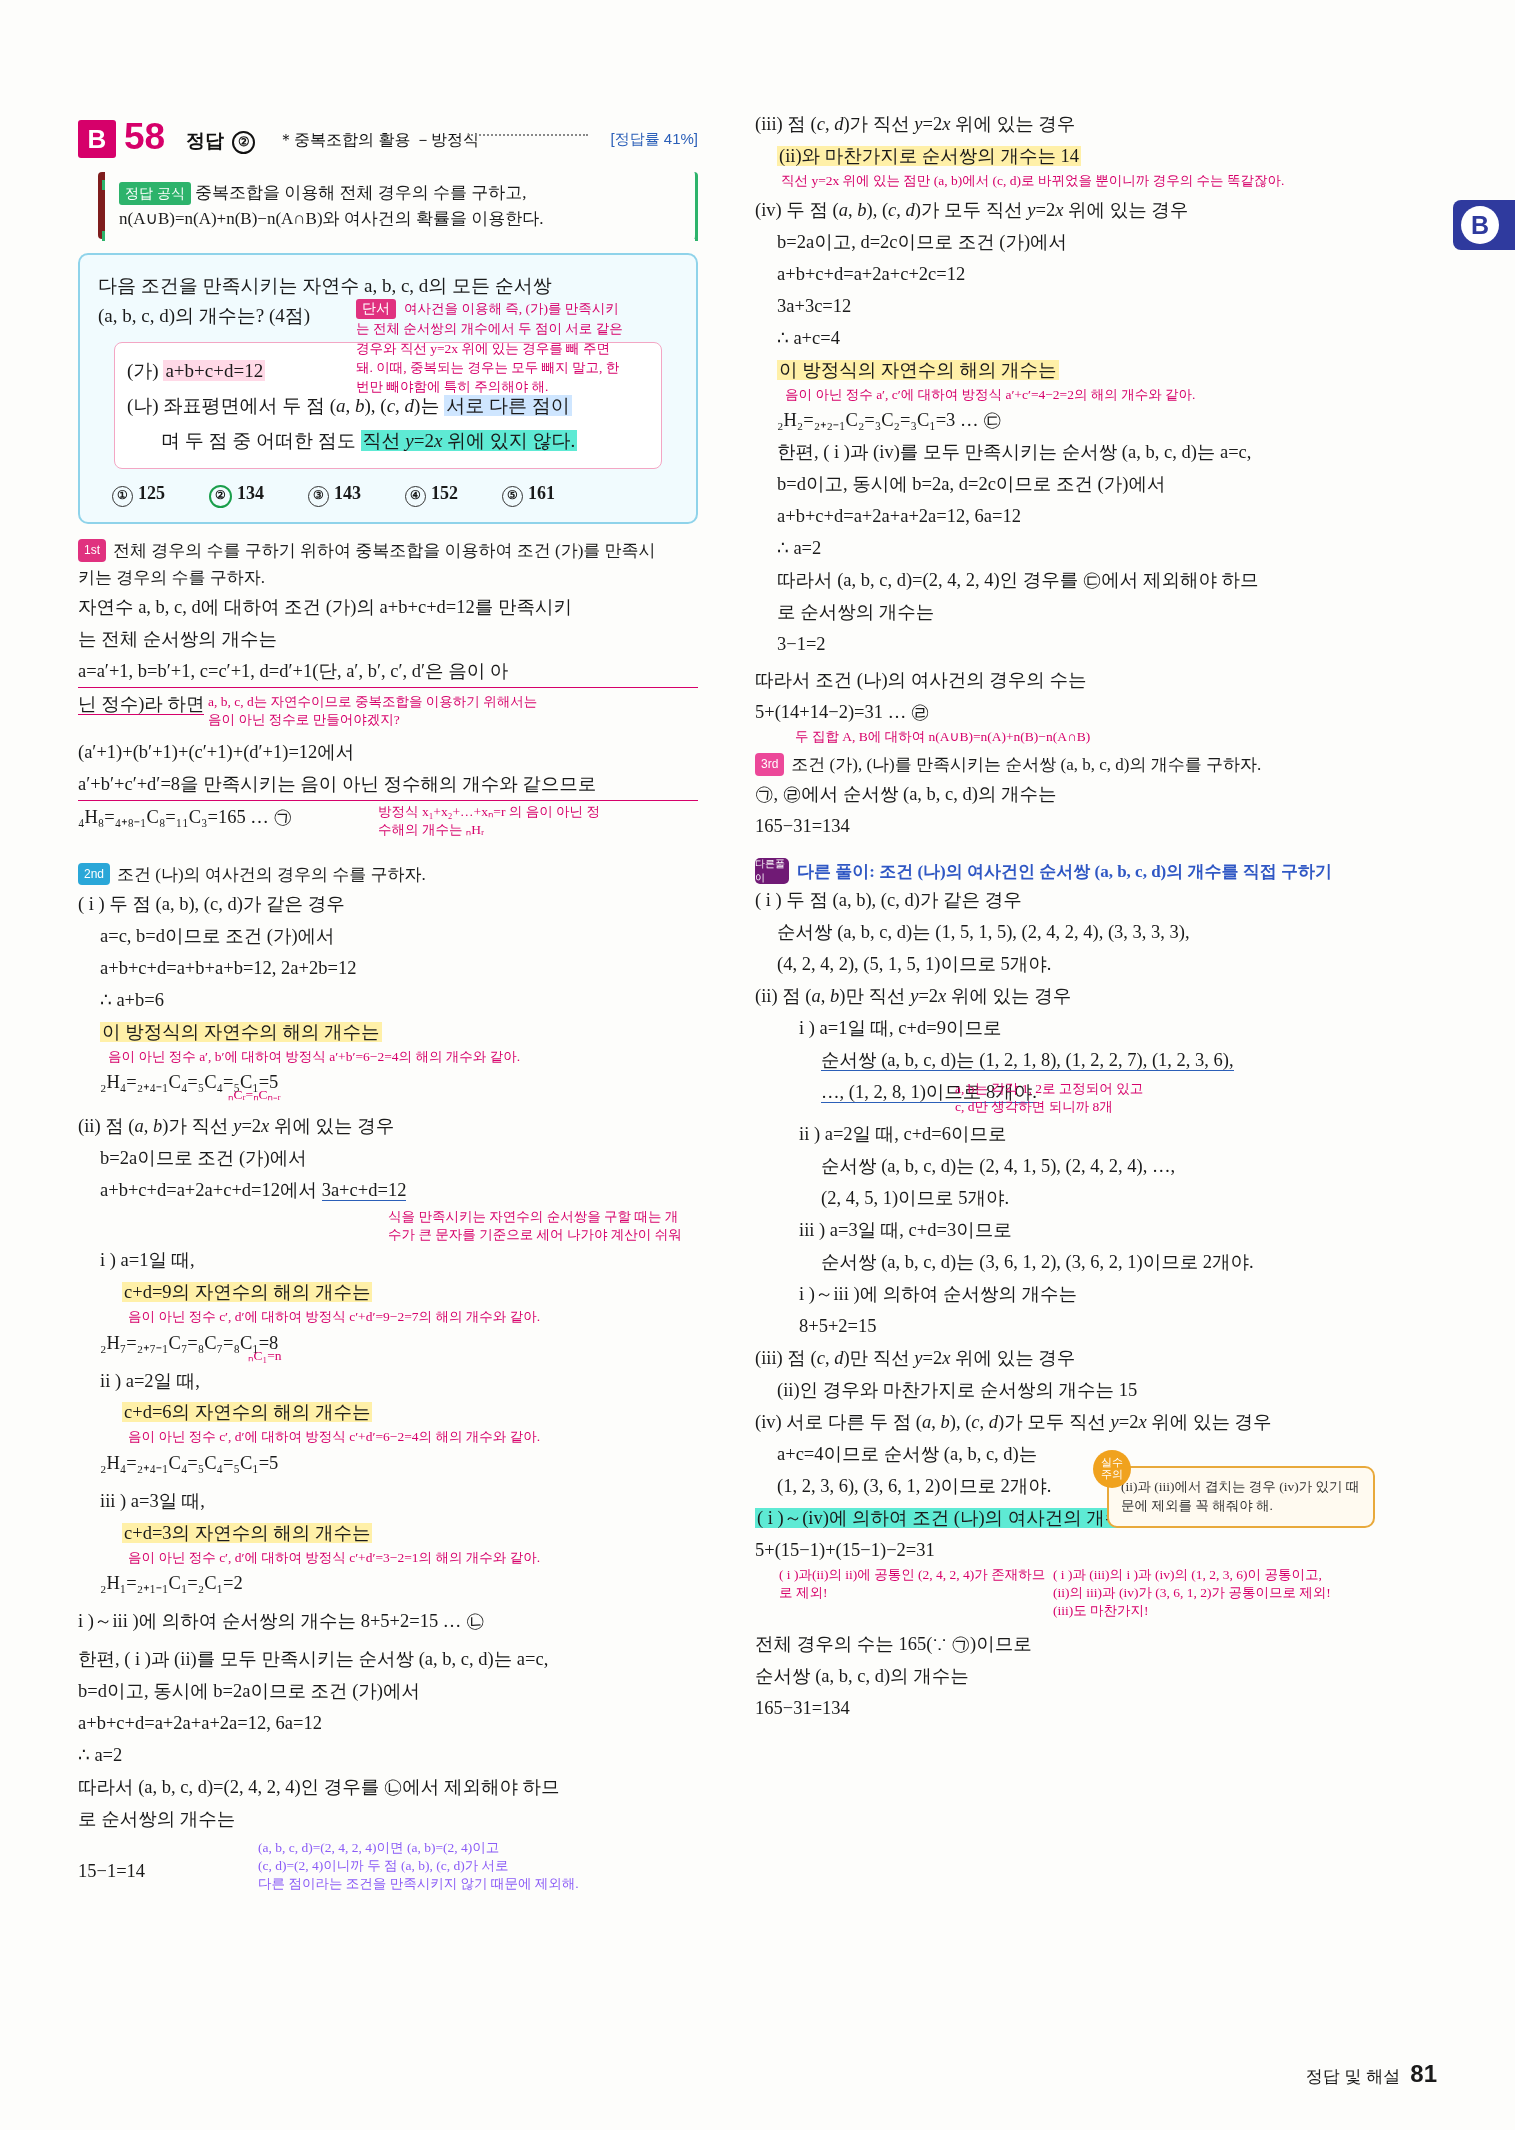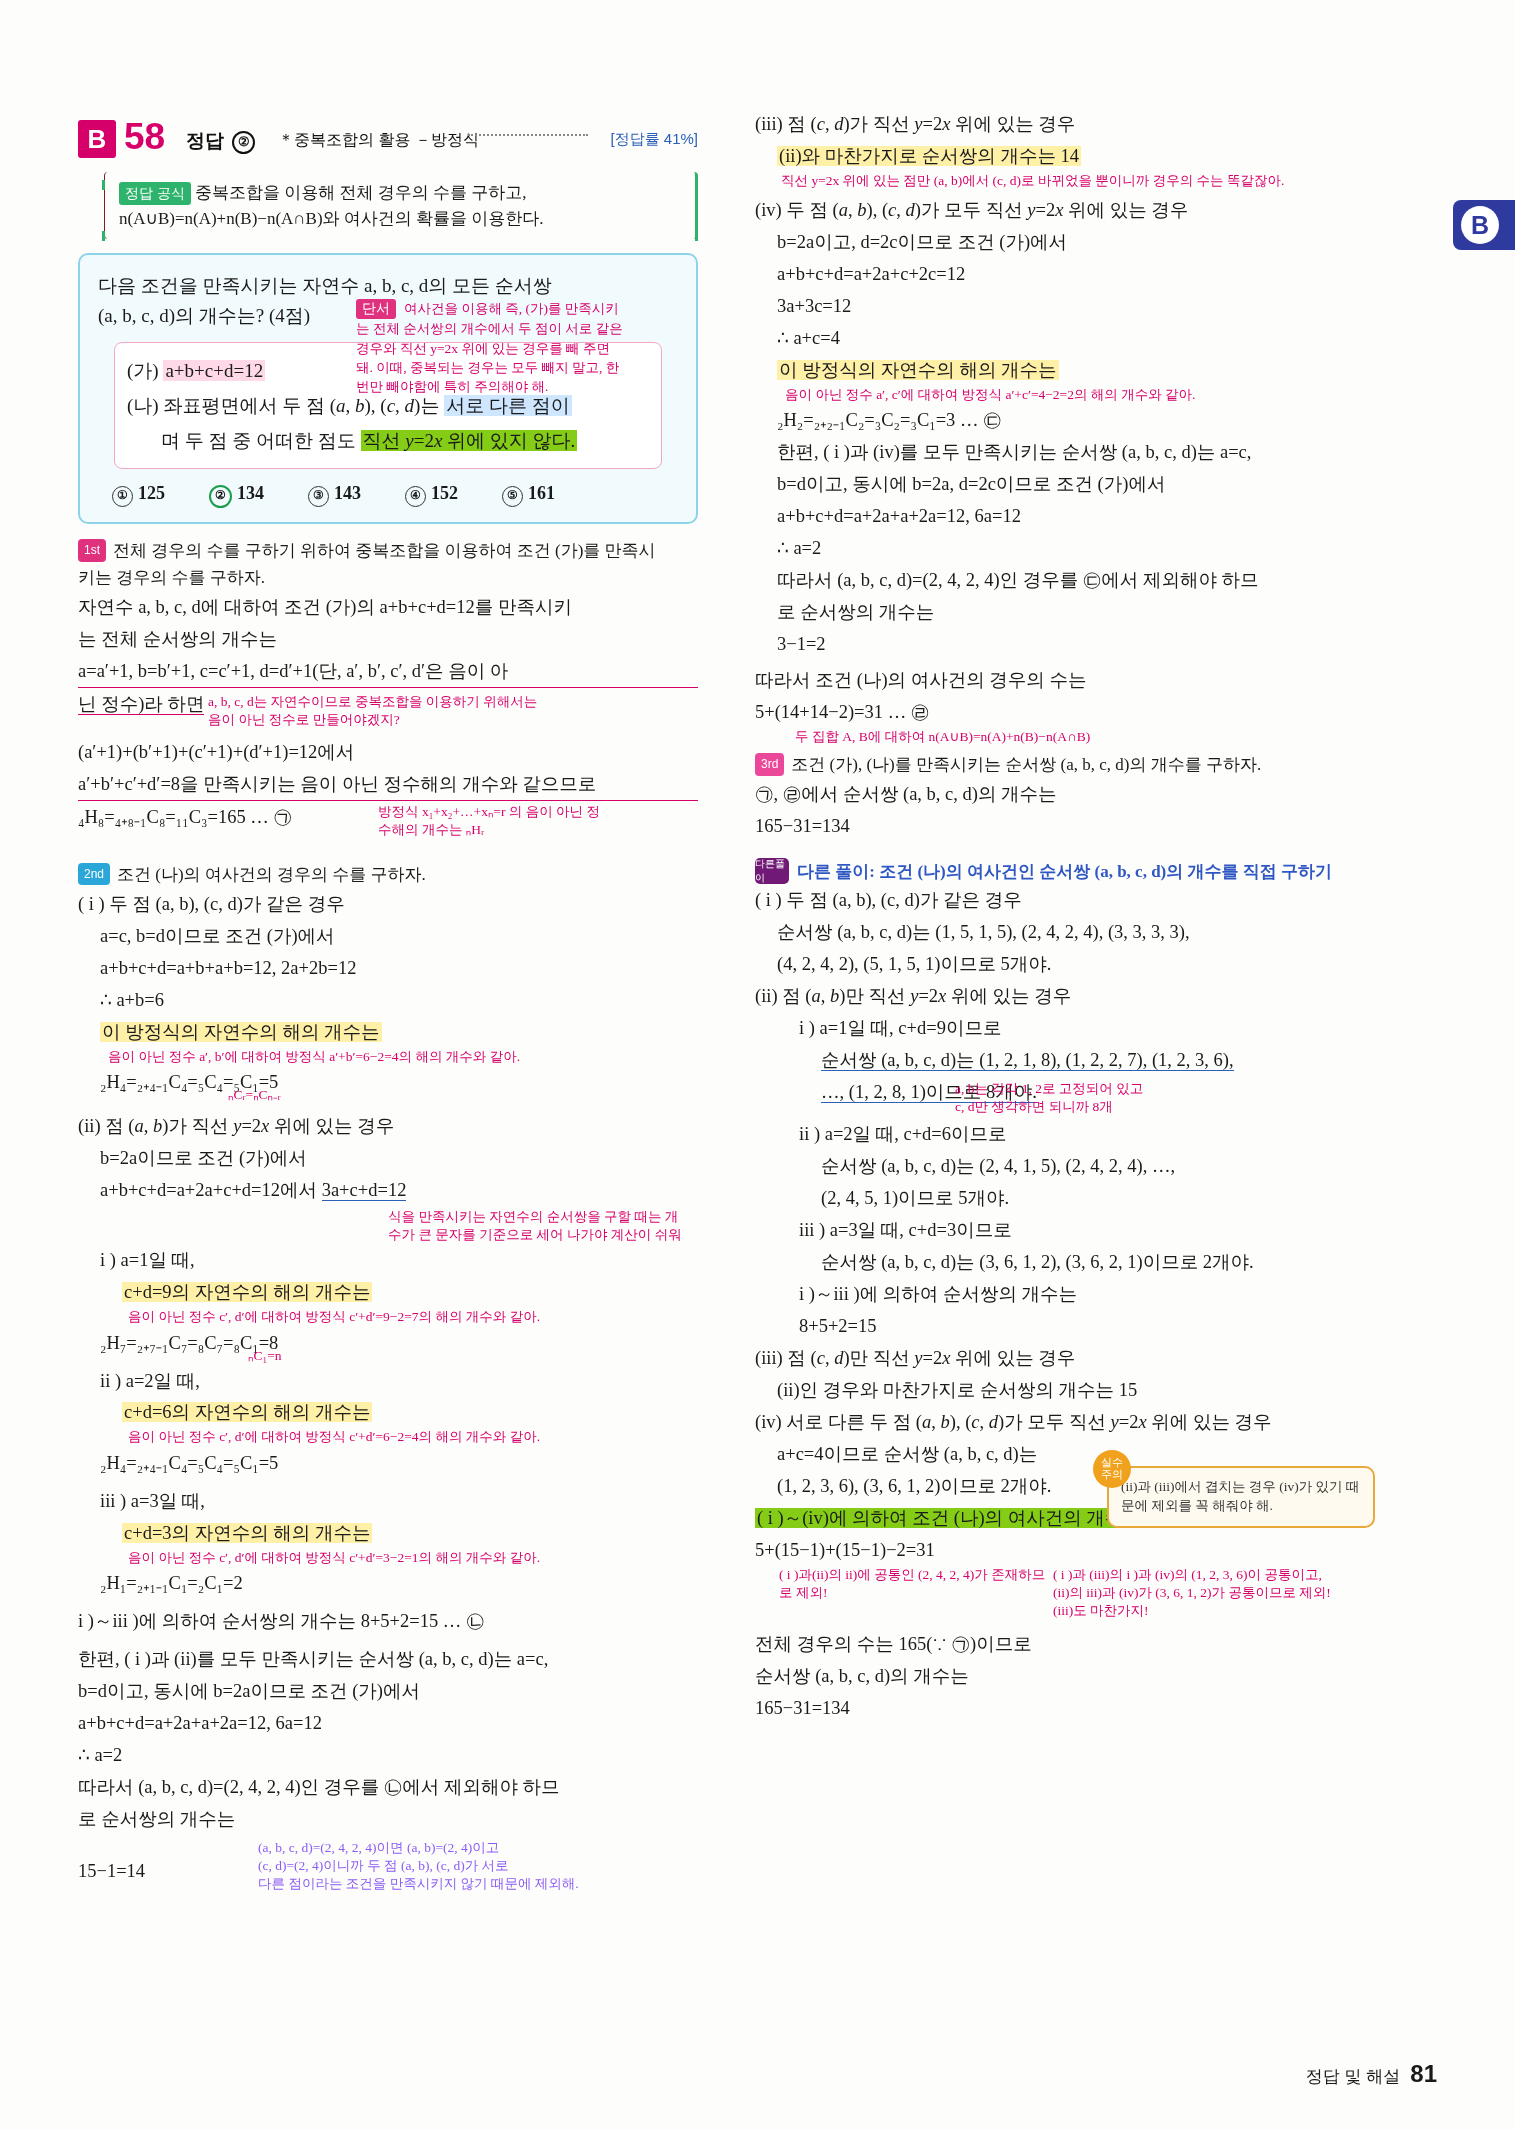--- a/index.html
+++ b/index.html
@@ -59,22 +59,22 @@
   }
   .dots{
     position:absolute;left:390px;top:14px;width:120px;border-bottom:2px dotted #888;
   }
   .rate{
     position:absolute;right:0;top:10px;font-size:15px;color:#2b5fb8;
     font-family:"Liberation Sans",sans-serif;
   }
   
   .formula-box{
-    position:relative;margin-top:6px;margin-left:26px;padding:8px 10px 8px 14px;
-    border-left:1px solid #7f1d1d;border-right:3px solid #2db36b;
+    position:relative;margin-top:6px;margin-left:20px;padding:8px 10px 8px 14px;
+    border-left:7px solid #7f1d1d;border-right:3px solid #2db36b;
     border-radius:4px;
   }
   .formula-box:before,.formula-box:after{
     content:"";position:absolute;left:-3px;right:-3px;height:10px;
     border-left:3px solid #2db36b;border-right:3px solid #2db36b;
   }
   .tag-green{
     display:inline-block;background:#2db36b;color:#fff;font-size:14px;padding:1px 6px;
     border-radius:3px;font-family:"Liberation Sans",sans-serif;margin-right:4px;
   }
@@ -85,21 +85,21 @@
     padding:16px 18px 14px 18px;position:relative;
   }
   .prob-text{font-size:19px;line-height:1.6;}
   .cond-box{
     margin:10px 16px 6px 16px;border:1px solid #f3a6c4;border-radius:8px;background:#fff;
     padding:10px 12px;font-size:19px;line-height:1.85;
   }
   .hl-pink{background:#ffd9e7;padding:0 2px;}
   .hl-blue{background:#cfe6ff;padding:0 2px;}
   .hl-yellow{background:#fff0a8;padding:0 2px;}
-  .hl-green{background:#84cc16;padding:0 2px;}
+  .hl-green{background:#5eead4;padding:0 2px;}
   .choices{
     margin-top:14px;display:flex;gap:44px;font-size:18px;padding-left:14px;font-weight:bold;
   }
   .circnum{display:inline-block;width:19px;height:19px;border:1.5px solid #333;border-radius:50%;
     font-size:12px;line-height:17px;text-align:center;margin-right:5px;font-family:"Liberation Sans",sans-serif;}
   .choice-sel .circnum{border-color:#1a9e4b;border-width:2px;color:#111;}
   
   .step{
     margin-top:14px;font-size:17px;line-height:1.55;
   }

